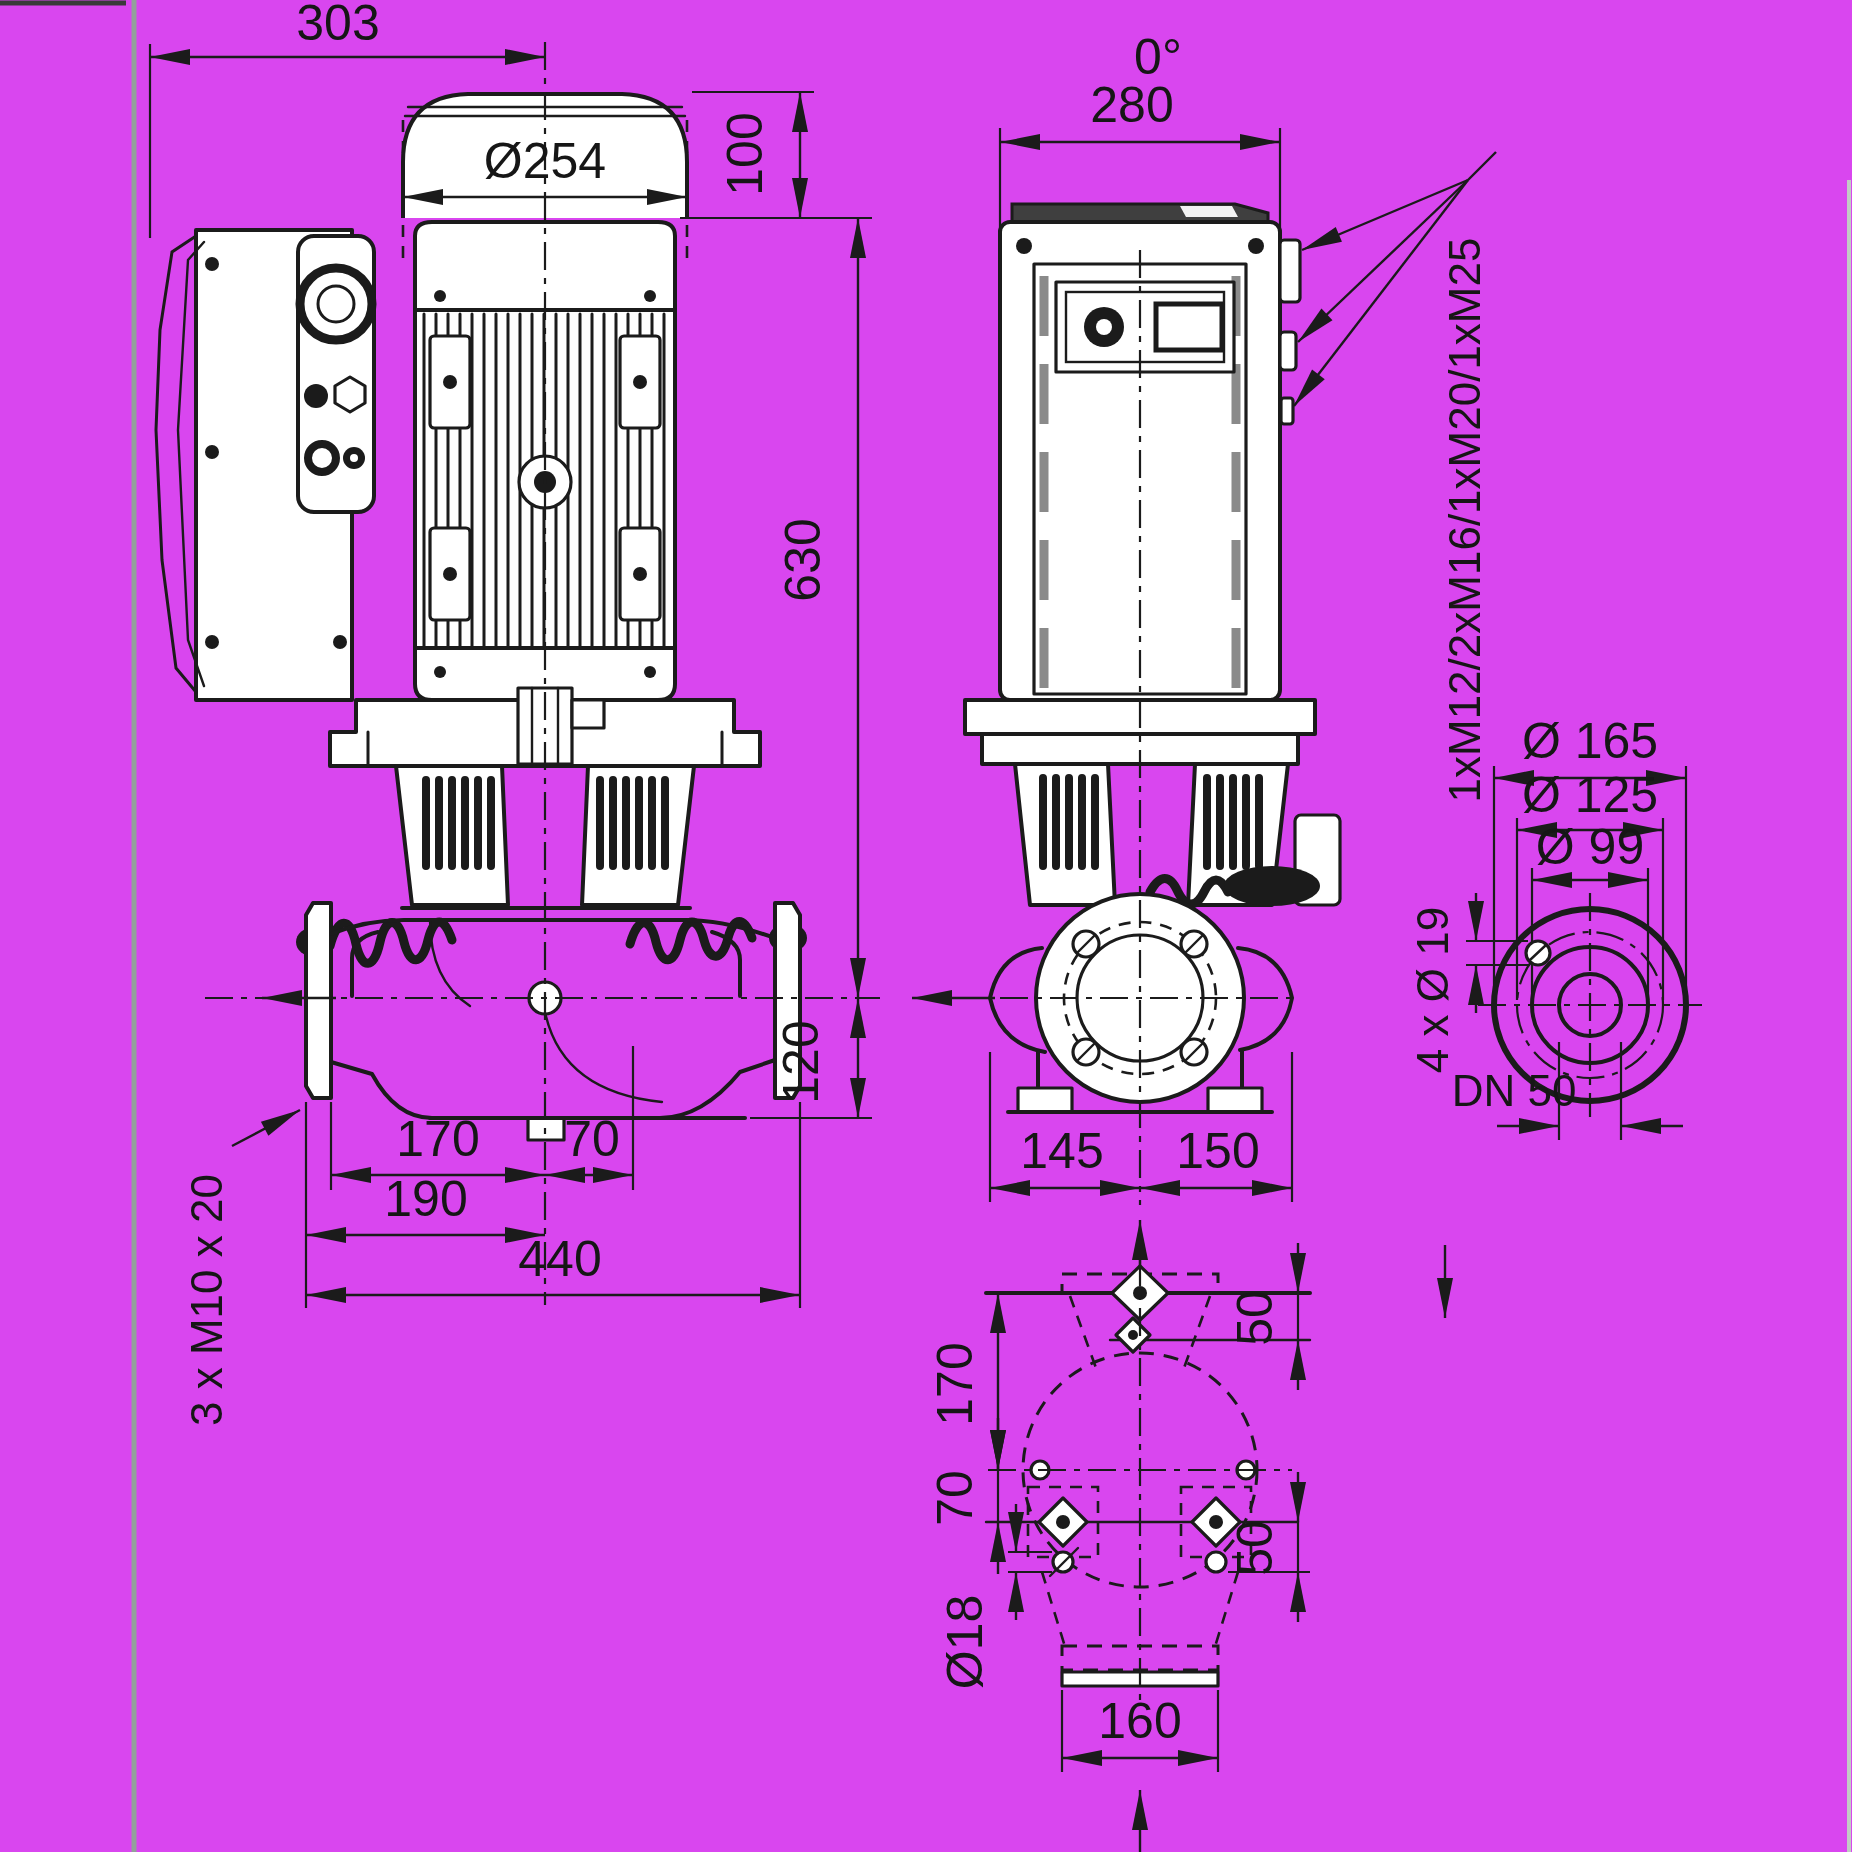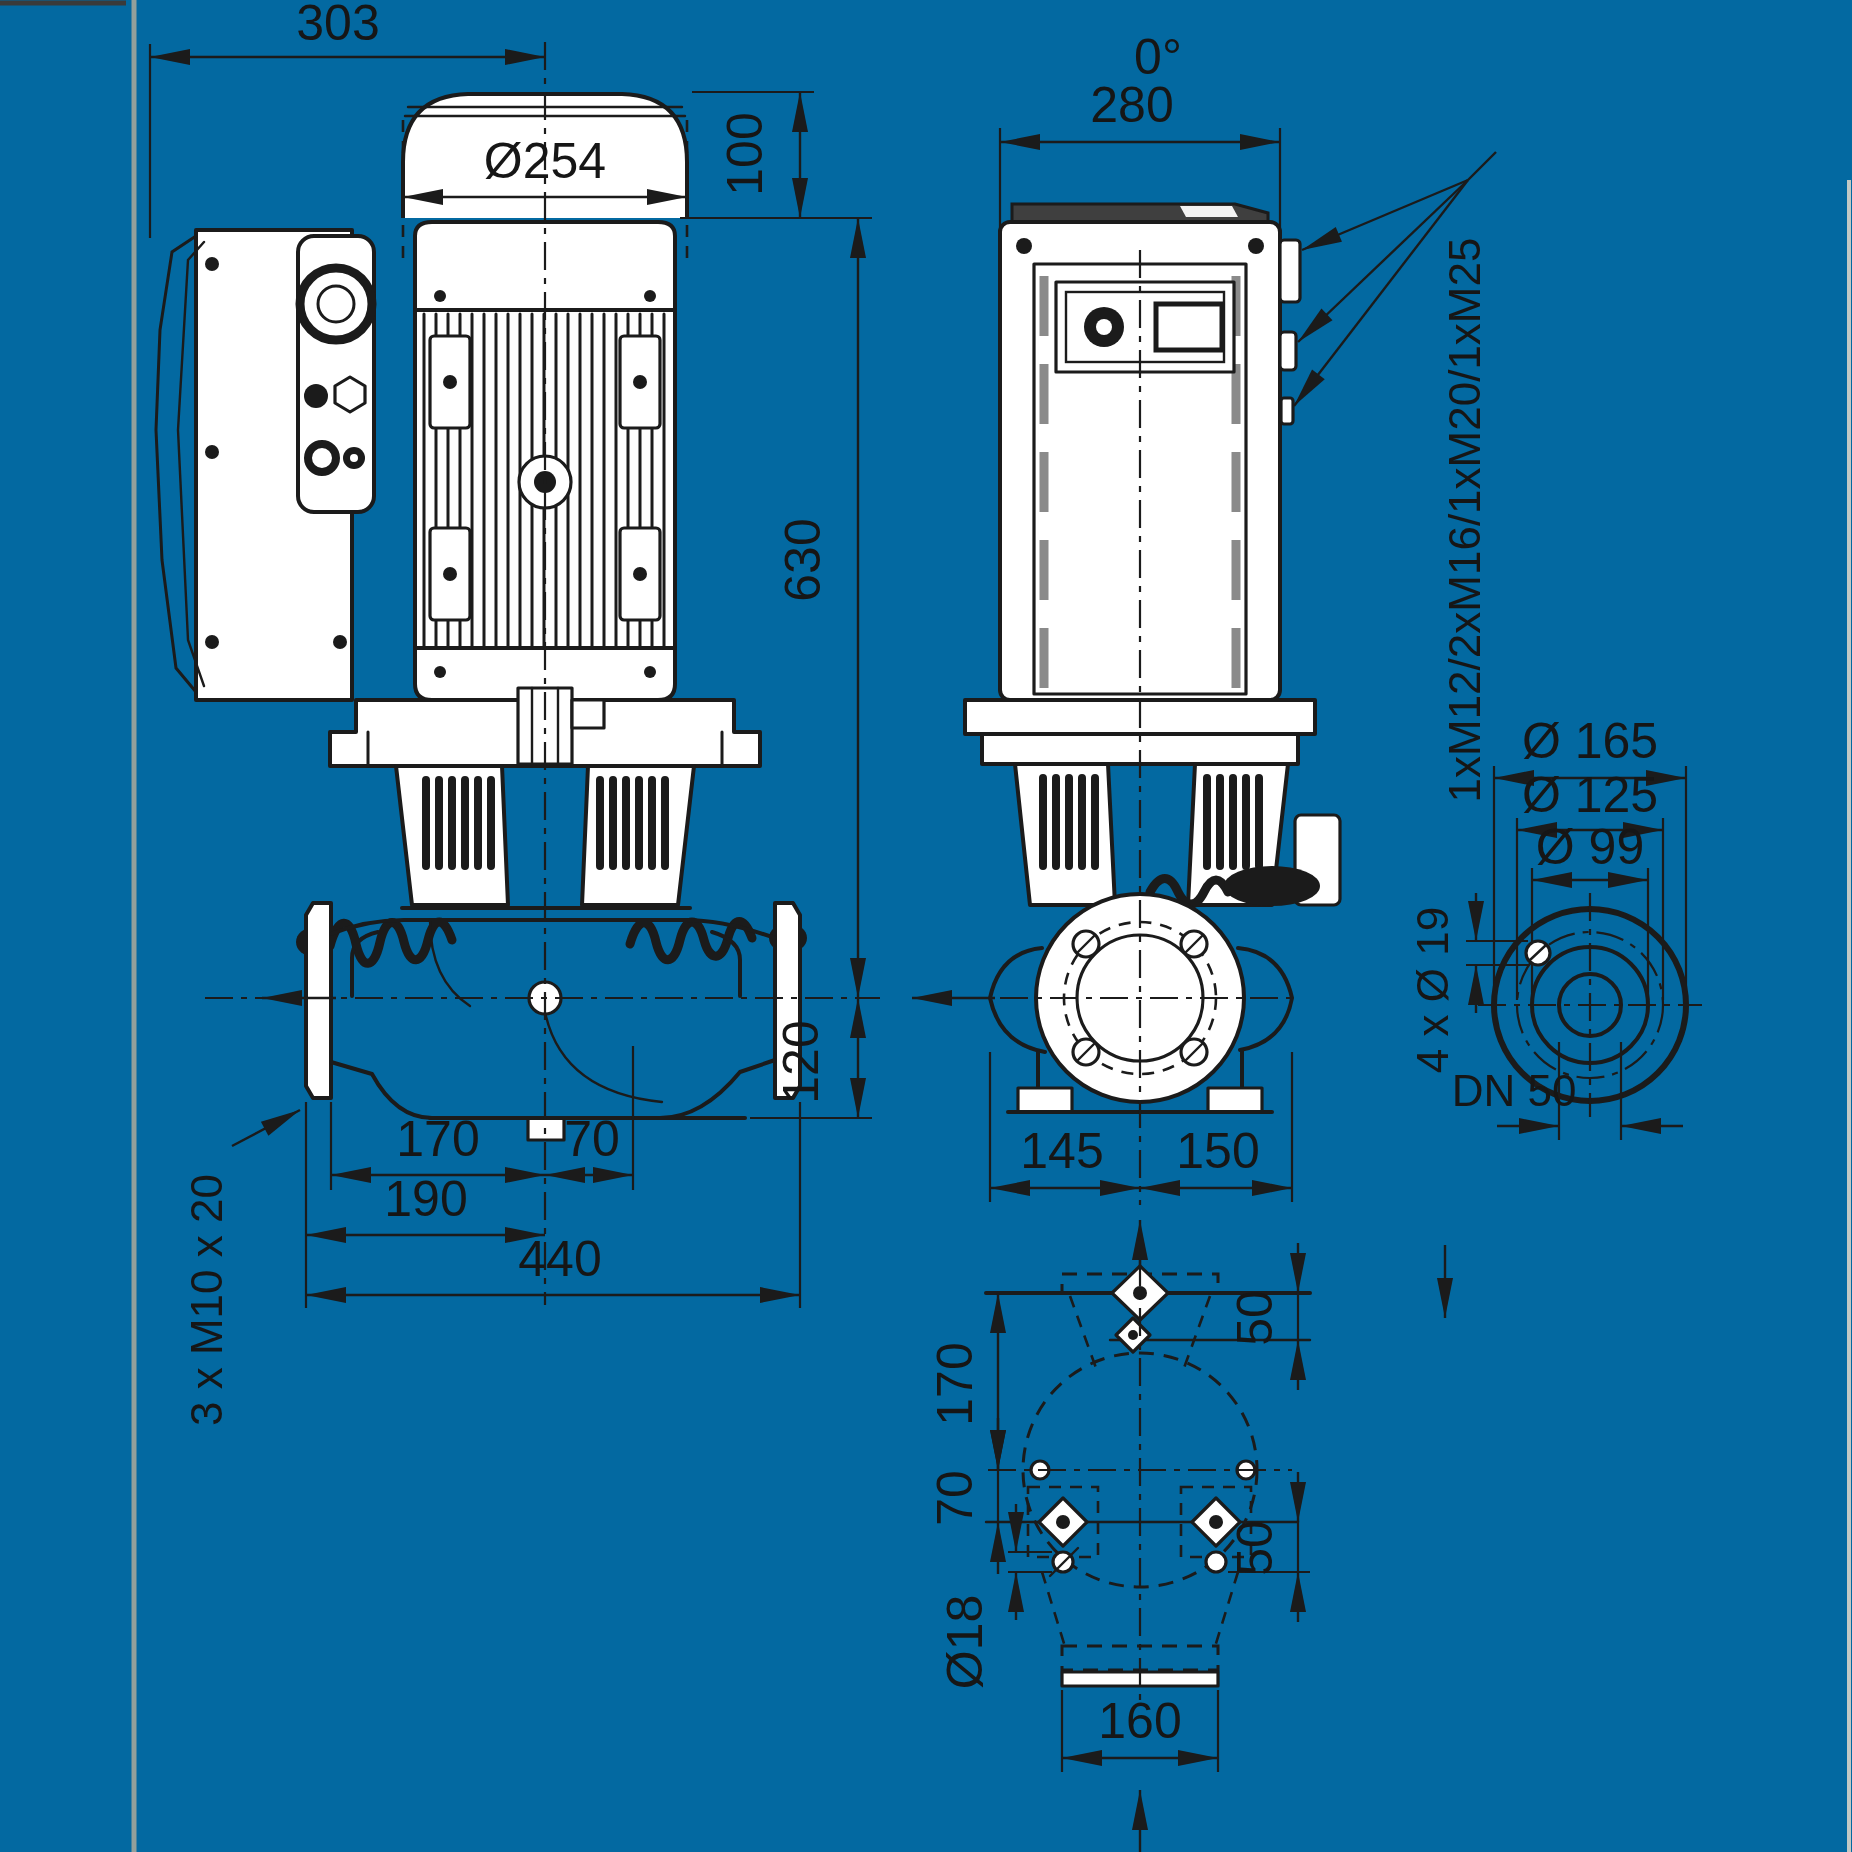--- a/index.html
+++ b/index.html
@@ -1,16 +1,16 @@
 <!DOCTYPE html>
 <html><head>
 <meta charset="utf-8">
 <style>
   html,body{margin:0;padding:0;background:#fff;}
-  #stage{width:1852px;height:1852px;position:relative;background:#0369a1;overflow:hidden;}
+  #stage{width:1852px;height:1852px;position:relative;background:#d946ef;overflow:hidden;}
   svg{display:block}
   .ln  {fill:none;stroke:#1b1b1b;stroke-width:4;stroke-linecap:round;stroke-linejoin:round;}
   .ln3 {fill:none;stroke:#1b1b1b;stroke-width:3;stroke-linecap:round;}
   .ln2 {fill:none;stroke:#1b1b1b;stroke-width:2.4;stroke-linecap:round;}
   .lnH {fill:none;stroke:#1b1b1b;stroke-width:6;stroke-linecap:round;}
   .wfill{fill:#ffffff;stroke:#1b1b1b;stroke-width:4;stroke-linejoin:round;}
   .wfill3{fill:#ffffff;stroke:#1b1b1b;stroke-width:3.2;stroke-linejoin:round;}
   .dk  {fill:#1b1b1b;stroke:none;}
   .slot{fill:none;stroke:#1b1b1b;stroke-width:8;stroke-linecap:round;}
   .spring{fill:none;stroke:#1b1b1b;stroke-width:9;stroke-linecap:round;}

